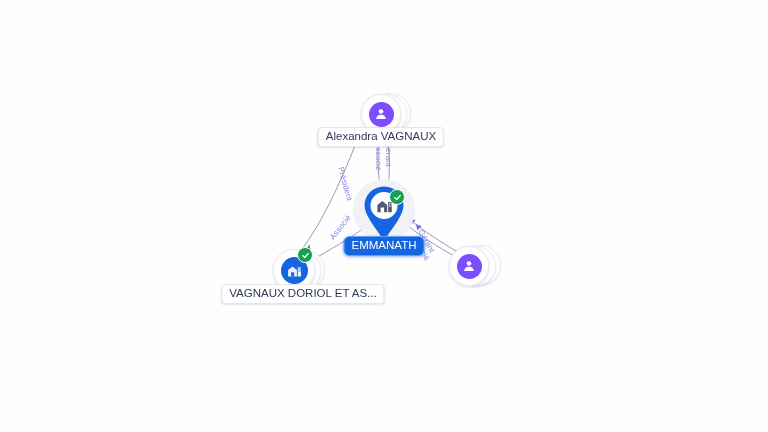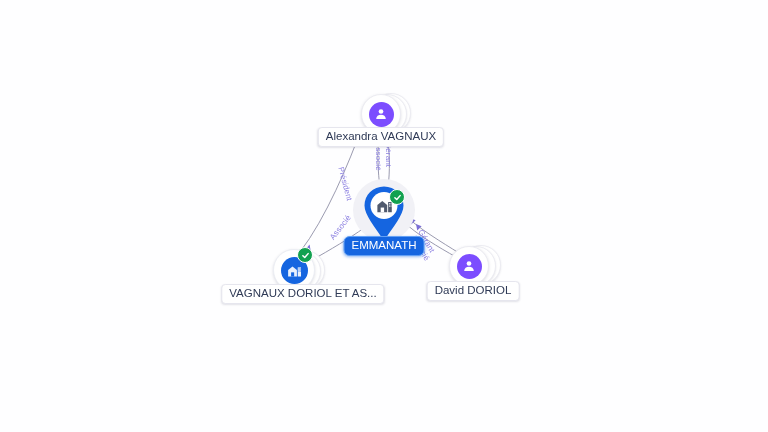--- a/index.html
+++ b/index.html
@@ -291,15 +291,14 @@
       <div class="avatar-circle" style="left:2px; top:2px;">
         <div class="avatar-inner">
           <svg width="16" height="16" viewBox="0 0 24 24" fill="#ffffff">
             <circle cx="12" cy="8.2" r="3.5"></circle>
             <path d="M4.8 19.4c0-3.9 3.3-6.2 7.2-6.2s7.2 2.3 7.2 6.2z"></path>
           </svg>
         </div>
       </div>
     </div>
   </div>
-  <div class="node-label" style="left:473px; top:281px;">David DORIOL</div>
 
 </div>
 
 </body></html>

